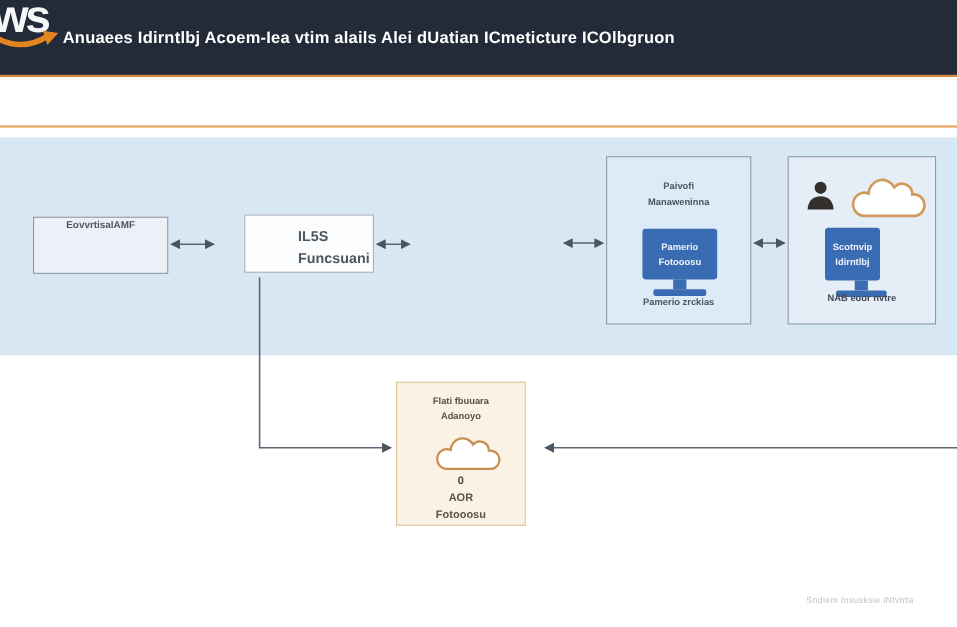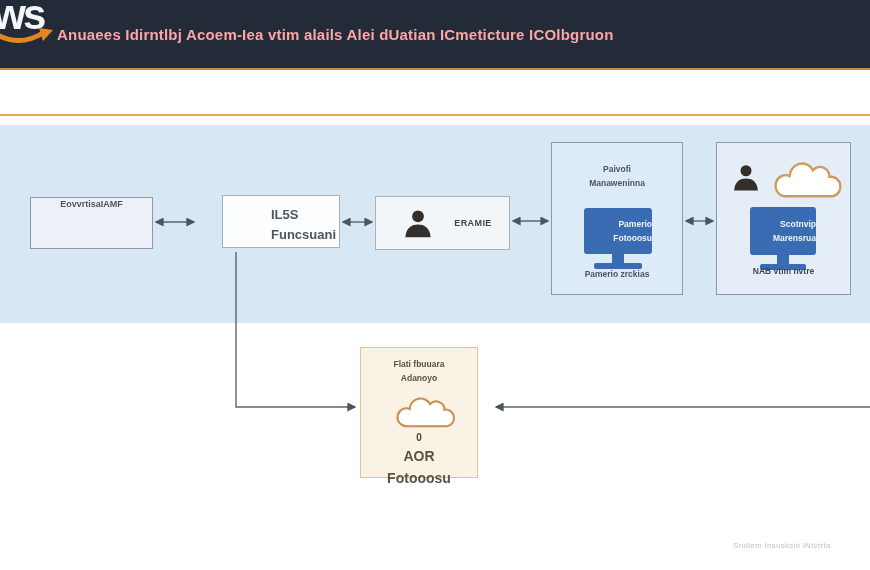--- a/index.html
+++ b/index.html
@@ -12,21 +12,21 @@
     position:absolute;left:0;top:0;width:870px;height:68px;
     background:#232b39;border-bottom:2px solid #d08a3e;
   }
   .logo{position:absolute;left:-27px;top:-8px;width:95px;height:70px;}
   .logo-text{
     font-weight:800;font-size:42px;color:#f5f6f8;letter-spacing:-3px;line-height:46px;
   }
   .logo-swoosh{position:absolute;left:18px;top:36px;}
   .topbar-title{
     position:absolute;left:57px;top:0;height:68px;display:flex;align-items:center;
-    color:#fca5a5;font-size:15px;font-weight:600;letter-spacing:.2px;
+    color:#ffffff;font-size:15px;font-weight:600;letter-spacing:.2px;
   }
   
   .orange-rule{position:absolute;left:0;top:114px;width:870px;height:2px;background:#e8a55e;}
   .blue-band{position:absolute;left:0;top:125px;width:870px;height:198px;background:#d8e7f4;}
   
   .box{position:absolute;box-sizing:border-box;border:1.5px solid #8e99a7;}
   .box-label{color:#4e565f;font-weight:600;line-height:1.55;}
   .governance-box{left:30px;top:197px;width:123px;height:52px;background:#edf1f7;
     display:flex;flex-direction:row;justify-content:center;font-size:9px;}
   .functions-box{left:222px;top:195px;width:118px;height:53px;background:#fcfdfe;border-color:#a7b0bb;}
@@ -54,21 +54,21 @@
   .aws-cloud-text{position:absolute;left:0;top:16px;width:100%;text-align:center;
     color:rgba(235,243,252,.85);font-size:8.5px;font-weight:700;line-height:1.6;}
   
   .storage-box{left:360px;top:347px;width:118px;height:131px;background:#faf2e4;
     border:1.5px solid #dfc49c;}
   .storage-title{position:absolute;left:0;top:9px;width:100%;text-align:center;font-size:8.5px;
     color:#5b5244;font-weight:600;line-height:1.7;}
   .storage-cloud{position:absolute;left:29px;top:39px;width:68px;height:44px;}
   .storage-value{position:absolute;left:0;top:84px;width:100%;text-align:center;font-size:10px;
     color:#4a4236;font-weight:700;}
-  .storage-caption{position:absolute;left:0;top:97px;width:100%;text-align:center;font-size:14px;
+  .storage-caption{position:absolute;left:0;top:97px;width:100%;text-align:center;font-size:10px;
     color:#5b5244;font-weight:600;line-height:1.6;}
   
   .overlay{position:absolute;left:0;top:0;pointer-events:none;}
   .identity-user-icon{position:absolute;left:14px;top:19px;width:30px;height:32px;}
   .identity-cloud{position:absolute;left:50px;top:7px;width:78px;height:52px;}
   .watermark{position:absolute;left:733px;top:541px;width:160px;white-space:nowrap;
     font-size:8px;color:#bfc3c9;letter-spacing:.3px;}
 </style>
 </head>
 <body>
@@ -96,65 +96,56 @@
   </div>
 
   <div class="box functions-box">
     <div class="functions-text box-label">
       <div>IL5S</div>
       <div>Funcsuani</div>
     </div>
   </div>
 
 
-  <div class="box user-box">
-    <svg class="user-icon" viewBox="0 0 24 24">
-      <g fill="#332f2a">
-        <circle cx="12" cy="6.2" r="4.4"></circle>
-        <path d="M2.5,22 C3,14.5 7.5,12.3 12,12.3 C16.5,12.3 21,14.5 21.5,22 Z"></path>
-      </g>
-    </svg>
-    <div class="user-label">ERAMIE</div>
-  </div>
 
   <div class="box management-box">
     <div class="mgmt-title">
       <div>Paivofi</div>
       <div>Manaweninna</div>
     </div>
     <div class="monitor" style="left:32px;top:65px;width:68px;">
-      <div class="screen" style="width:68px;height:46px;text-align:right;">
+      <div class="screen" style="width:68px;height:46px;">
         <div>Pamerio</div>
         <div>Fotooosu</div>
       </div>
       <div class="stand"></div>
       <div class="base" style="width:48px;"></div>
     </div>
     <div class="box-caption" style="top:126px;">Pamerio zrckias</div>
   </div>
 
   <div class="box identity-box">
     <svg class="identity-user-icon" viewBox="0 0 24 24">
       <g fill="#332f2a">
         <circle cx="12" cy="6.2" r="4.4"></circle>
         <path d="M2.5,22 C3,14.5 7.5,12.3 12,12.3 C16.5,12.3 21,14.5 21.5,22 Z"></path>
       </g>
     </svg>
     <svg class="identity-cloud" viewBox="0 0 100 64" preserveAspectRatio="none">
       <path d="M24,57 A13,13 0 1,1 29,32 A16,16 0 0,1 59,25 A12,12 0 0,1 80,33 A12,12 0 1,1 84,57 Z" fill="#ffffff" stroke="#cf9a5b" stroke-width="3"></path>
     </svg>
     <div class="monitor" style="left:33px;top:64px;width:66px;">
-      <div class="screen" style="width:66px;height:48px;align-items:flex-end;">
+      <div class="screen" style="width:50px;height:48px;">
         <div>Scotnvip</div>
-        <div>Marensrua</div>
+        <div>Idirntlbj</div>
       </div>
       <div class="stand"></div>
       <div class="base" style="width:46px;"></div>
     </div>
-    <div class="box-caption" style="top:123px;color:#404854;">NAB vtim nvtre</div>
+    <div class="box-caption" style="top:123px;color:#404854;">NAB eoor nvtre</div>
   </div>
 
   <div class="box storage-box">
     <div class="storage-title">
       <div>Flati fbuuara</div>
       <div>Adanoyo</div>
     </div>
     <svg class="storage-cloud" viewBox="0 0 100 64" preserveAspectRatio="none">
       <path d="M24,57 A13,13 0 1,1 29,32 A16,16 0 0,1 59,25 A12,12 0 0,1 80,33 A12,12 0 1,1 84,57 Z" fill="#ffffff" stroke="#c98f4f" stroke-width="3"></path>
     </svg>

